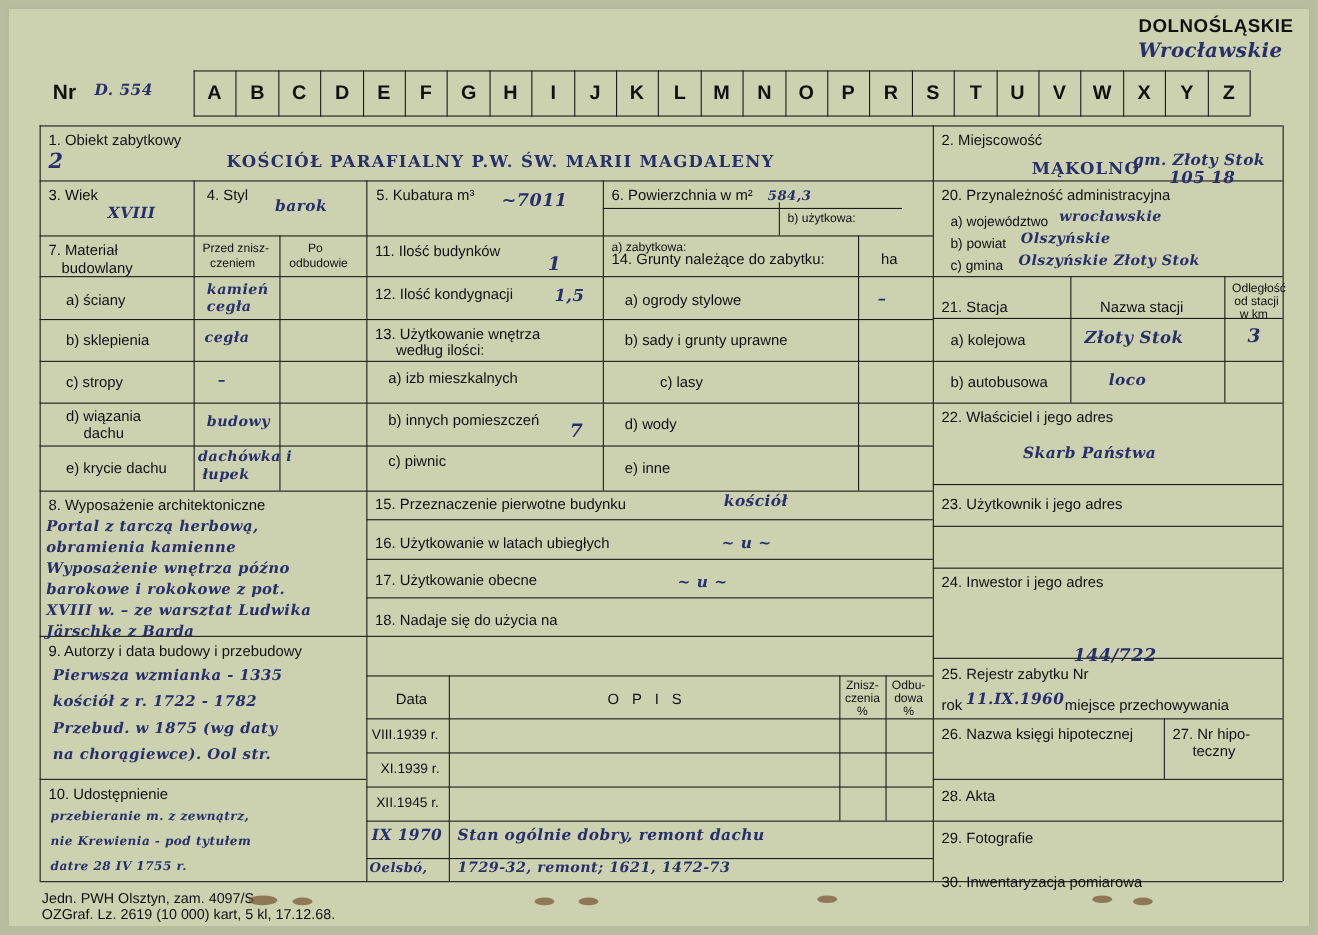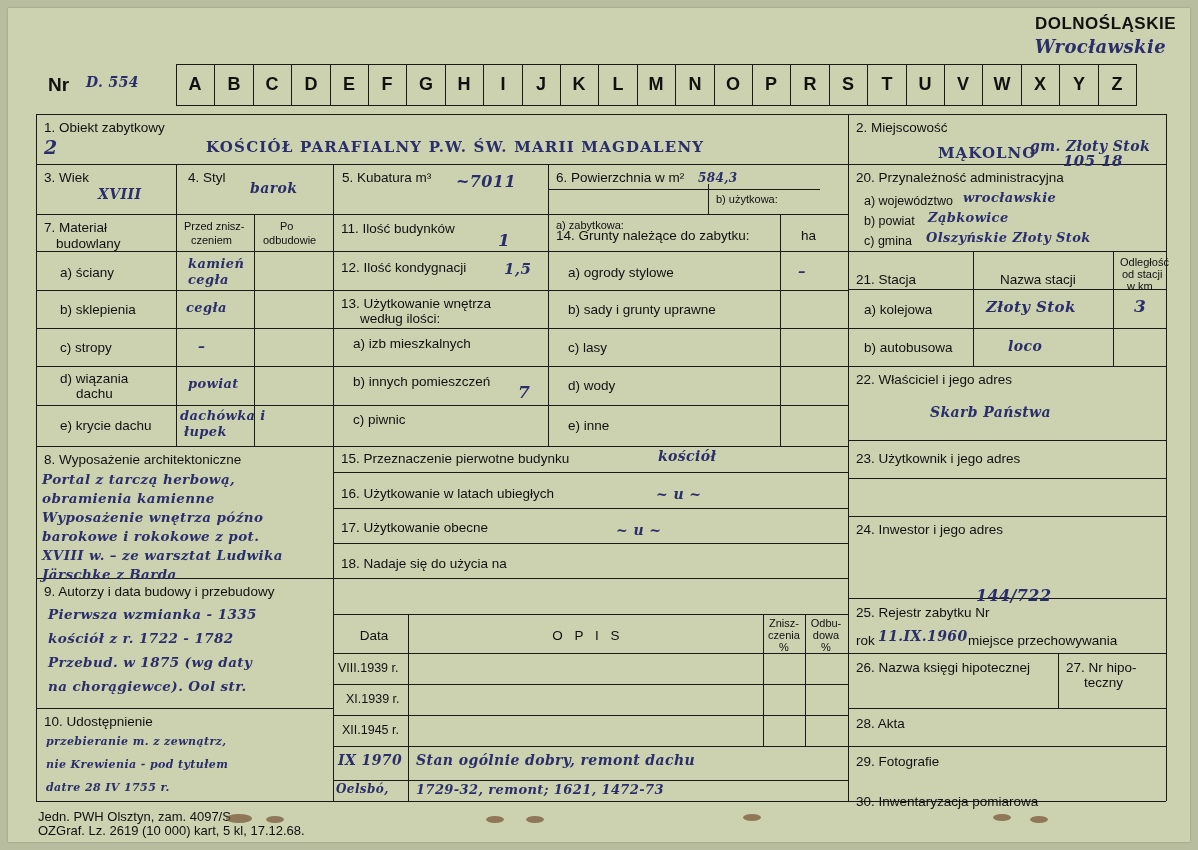--- a/index.html
+++ b/index.html
@@ -220,49 +220,49 @@
   <div class="lbl" style="left:52px;top:294px;">b) sklepienia</div>
   <div class="lbl" style="left:52px;top:332px;">c) stropy</div>
   <div class="lbl" style="left:52px;top:363px;">d) wiązania</div>
   <div class="lbl" style="left:68px;top:378px;">dachu</div>
   <div class="lbl" style="left:52px;top:410px;">e) krycie dachu</div>
 
   <div class="hw" style="position:absolute;left:180px;top:248px;font-size:13px;">kamień</div>
   <div class="hw" style="position:absolute;left:180px;top:264px;font-size:13px;">cegła</div>
   <div class="hw" style="position:absolute;left:178px;top:292px;font-size:13px;">cegła</div>
   <div class="hw" style="position:absolute;left:190px;top:330px;font-size:14px;">–</div>
-  <div class="hw" style="position:absolute;left:180px;top:368px;font-size:13px;">powiat</div>
+  <div class="hw" style="position:absolute;left:180px;top:368px;font-size:13px;">budowy</div>
   <div class="hw" style="position:absolute;left:172px;top:400px;font-size:13px;">dachówka i</div>
   <div class="hw" style="position:absolute;left:176px;top:416px;font-size:13px;">łupek</div>
 
   <div class="lbl" style="left:333px;top:213px;">11. Ilość budynków</div>
   <div class="hw" style="position:absolute;left:490px;top:222px;font-size:17px;">1</div>
   <div class="lbl" style="left:333px;top:252px;">12. Ilość kondygnacji</div>
   <div class="hw" style="position:absolute;left:496px;top:252px;font-size:15px;">1,5</div>
   <div class="lbl" style="left:333px;top:288px;">13. Użytkowanie wnętrza</div>
   <div class="lbl" style="left:352px;top:303px;">według ilości:</div>
   <div class="lbl" style="left:345px;top:328px;">a) izb mieszkalnych</div>
   <div class="lbl" style="left:345px;top:366px;">b) innych pomieszczeń</div>
   <div class="hw" style="position:absolute;left:510px;top:374px;font-size:17px;">7</div>
   <div class="lbl" style="left:345px;top:404px;">c) piwnic</div>
 
   <div class="lbl" style="left:548px;top:220px;">14. Grunty należące do zabytku:</div>
   <div class="lbl" style="left:793px;top:220px;">ha</div>
   <div class="lbl" style="left:560px;top:257px;">a) ogrody stylowe</div>
   <div class="hw" style="position:absolute;left:790px;top:254px;font-size:15px;">–</div>
   <div class="lbl" style="left:560px;top:294px;">b) sady i grunty uprawne</div>
-  <div class="lbl" style="left:560px;top:332px;">c) lasy</div>
+  <div class="lbl" style="left:592px;top:332px;">c) lasy</div>
   <div class="lbl" style="left:560px;top:370px;">d) wody</div>
   <div class="lbl" style="left:560px;top:410px;">e) inne</div>
 
   <div class="lbl" style="left:848px;top:162px;">20. Przynależność administracyjna</div>
   <div class="lbl sm" style="left:856px;top:186px;">a) województwo</div>
   <div class="hw" style="position:absolute;left:955px;top:182px;font-size:13px;">wrocławskie</div>
   <div class="lbl sm" style="left:856px;top:206px;">b) powiat</div>
-  <div class="hw" style="position:absolute;left:920px;top:202px;font-size:13px;">Ząbkowice</div>
+  <div class="hw" style="position:absolute;left:920px;top:202px;font-size:13px;">Olszyńskie</div>
   <div class="lbl sm" style="left:856px;top:226px;">c) gmina</div>
   <div class="hw" style="position:absolute;left:918px;top:222px;font-size:13px;">Olszyńskie Złoty Stok</div>
 
   <div class="lbl" style="left:848px;top:264px;text-align:center;">21. Stacja</div>
   <div class="lbl" style="left:992px;top:264px;">Nazwa stacji</div>
   <div class="lbl xs" style="left:1112px;top:248px;">Odległość</div>
   <div class="lbl xs" style="left:1114px;top:260px;">od stacji</div>
   <div class="lbl xs" style="left:1119px;top:272px;">w km</div>
   <div class="lbl" style="left:856px;top:294px;">a) kolejowa</div>
   <div class="hw" style="position:absolute;left:978px;top:290px;font-size:15px;">Złoty Stok</div>

